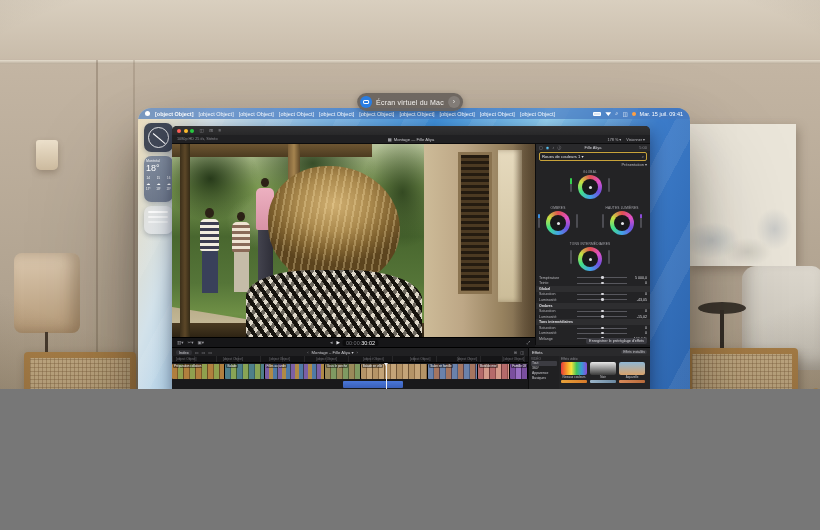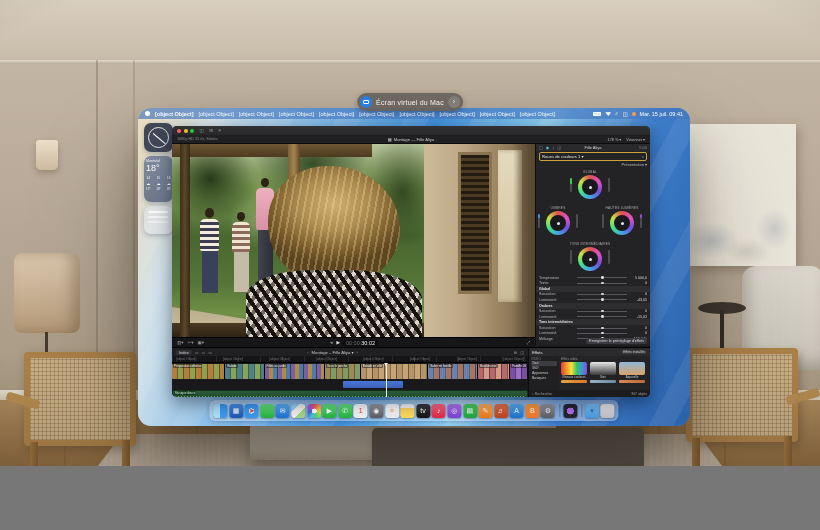--- a/index.html
+++ b/index.html
@@ -1,17 +1,17 @@
 <!DOCTYPE html>
 <html><head>
 <meta charset="utf-8">
 <style>
   html,body{margin:0;padding:0;background:#777;}
   *{box-sizing:border-box;font-family:"Liberation Sans",sans-serif;}
-  .stage{position:relative;width:820px;height:466px;overflow:hidden;background:#b6a897;margin:0 auto;}
+  .stage{position:relative;width:820px;height:389px;overflow:hidden;background:#b6a897;margin:0 auto;}
   
   .ceiling{position:absolute;left:0;top:0;width:820px;height:64px;background:linear-gradient(180deg,#d9cfbf,#c7baa8);}
   .molding{position:absolute;left:0;top:60px;width:820px;height:4px;background:linear-gradient(180deg,#e4dccd,#b9ac9a);box-shadow:0 1px 2px rgba(80,60,40,.25);}
   .wall{position:absolute;left:0;top:64px;width:820px;height:340px;background:linear-gradient(180deg,#c3b5a3,#b2a391 70%,#a89а87);}
   .trim-line{position:absolute;width:2px;background:rgba(90,72,55,.28);}
   .baseboard{position:absolute;left:0;top:390px;width:820px;height:12px;background:linear-gradient(180deg,#e3dccd,#c9c0af);box-shadow:0 2px 3px rgba(60,45,30,.3);}
   .floor{position:absolute;left:0;top:400px;width:820px;height:130px;background:linear-gradient(180deg,#a8875c,#8e6c42 45%,#7a5a33);}
   .floor::before{content:'';position:absolute;inset:0;background:repeating-linear-gradient(90deg,transparent 0 64px,rgba(50,35,20,.10) 64px 66px);}
   .rug{position:absolute;left:50px;top:434px;width:720px;height:96px;background:linear-gradient(180deg,#b2a492,#bdb0a0 40%,#b4a795);clip-path:polygon(10% 0,90% 0,100% 100%,0 100%);}
   .rug::before{content:'';position:absolute;inset:0;background:repeating-linear-gradient(90deg,rgba(255,255,255,.04) 0 3px,transparent 3px 6px);}

